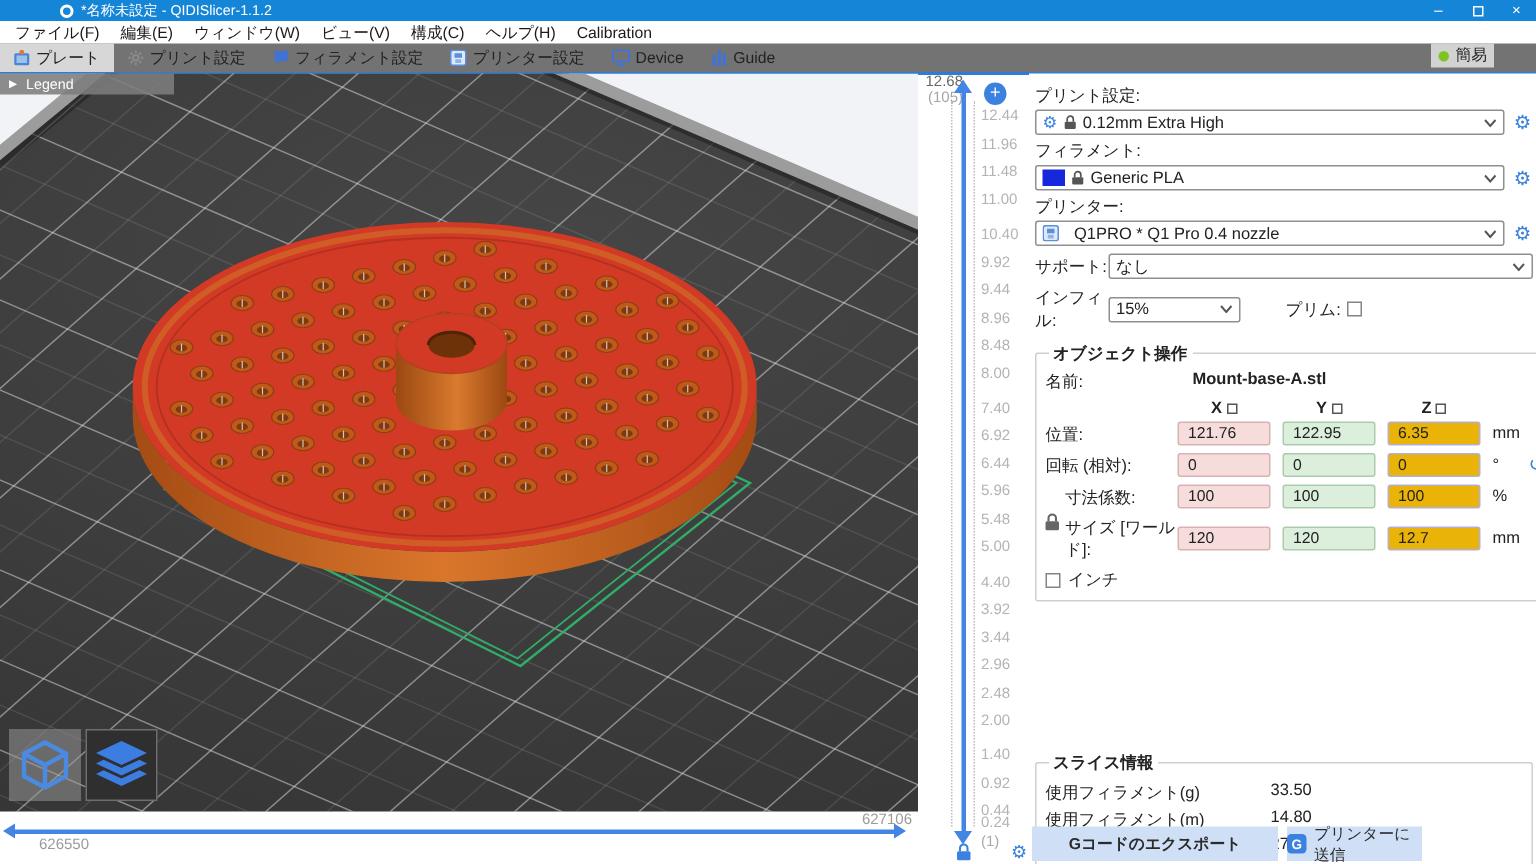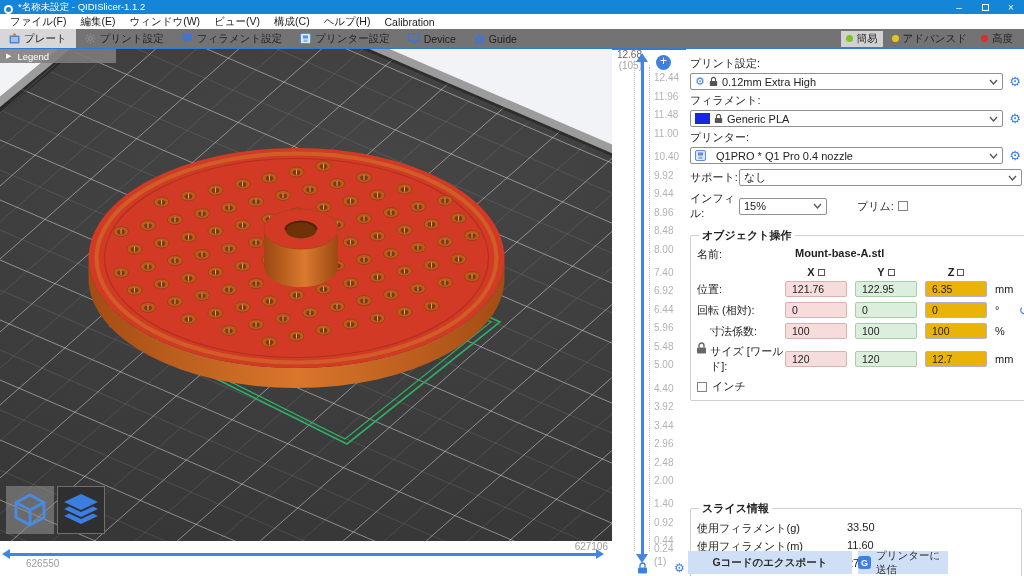--- a/index.html
+++ b/index.html
@@ -2,42 +2,42 @@
 <html><head>
 <meta charset="utf-8">
 <style>
   * { box-sizing: border-box; margin:0; padding:0; }
   html,body { width:1024px; height:576px; overflow:hidden; background:#fff;
     font-family:"Liberation Sans","DejaVu Sans",sans-serif; }
   #app { position:relative; width:1024px; height:576px; background:#fff; }
 
   
   #titlebar { position:absolute; left:0; top:0; width:1024px; height:14px;
-    background:#1585d8; color:#fff; display:flex; align-items:flex-end; font-size:9.5px; }
+    background:#1585d8; color:#fff; display:flex; align-items:center; font-size:9.5px;padding-left:36px; }
   #app-icon { width:9px; height:9px; border-radius:50%; background:#fff; margin:0 5px 0 4px;
     position:relative; flex:none; }
   #app-icon::after{ content:""; position:absolute; left:2px; top:2px; width:5px; height:5px;
     border-radius:50%; background:#1585d8; }
   #title-text { flex:1; white-space:nowrap; overflow:hidden; }
   .winbtn { width:26px; height:14px; display:flex; align-items:center; justify-content:center;
     color:#fff; font-size:10px; flex:none; }
   #max-btn span { width:7px; height:7px; border:1px solid #fff; display:block; }
 
   
   #menubar { position:absolute; left:0; top:14px; width:1024px; height:15px; background:#fff;
     display:flex; align-items:center; font-size:10.5px; color:#1a1a1a; padding-left:3px;text-align:center; }
   .menu-item { padding:0 7px; height:15px; display:flex; align-items:center; }
 
   
   #tabbar { position:absolute; left:0; top:29px; width:1024px; height:19px; background:#737373;
     display:flex; align-items:stretch; font-size:10.5px; color:#222; }
   .tab { display:flex; align-items:center; gap:4px; padding:0 9px; }
   .tab.selected { background:#d7d7d7; }
   .tab svg { flex:none; }
-  #modebar { margin-left:auto; display:flex; align-items:center; gap:4px; padding-right:6px; font-size:10.5px; }
+  #modebar { margin-left:auto; display:flex; align-items:center; gap:4px; padding-right:6px; font-size:10.5px;flex-direction:column; }
   .mode { display:flex; align-items:center; gap:4px; padding:1px 5px; }
   .mode.selected { background:#d2d2d2; }
   .mode-dot { width:7px; height:7px; border-radius:50%; }
   #accent-line { position:absolute; left:0; top:48px; width:1024px; height:2px; background:#2e7cd6; }
 
   
   #scene { position:absolute; left:0; top:49px; width:612px; height:492px; }
   #legend-bar { position:absolute; left:0; top:49px; width:116px; height:14px;
     background:rgba(125,125,125,0.88); color:#fff; font-size:9.5px; display:flex;
     align-items:center; gap:6px; padding-left:6px; }
@@ -808,21 +808,21 @@
 
     <fieldset id="slice-fieldset">
       <legend>スライス情報</legend>
       <div id="slice-rows">
           <div class="slice-row">
             <span class="slice-label">使用フィラメント(g)</span>
             <span>33.50</span>
           </div>
           <div class="slice-row">
             <span class="slice-label">使用フィラメント(m)</span>
-            <span>11.60</span>
+            <span>14.80</span>
           </div>
           <div class="slice-row">
             <span class="slice-label">使用フィラメント (mm³)</span>
             <span>27912.95</span>
           </div>
           <div class="slice-row">
             <span class="slice-label">予測プリント時間:</span>
             <span></span>
           </div>
         </div>

